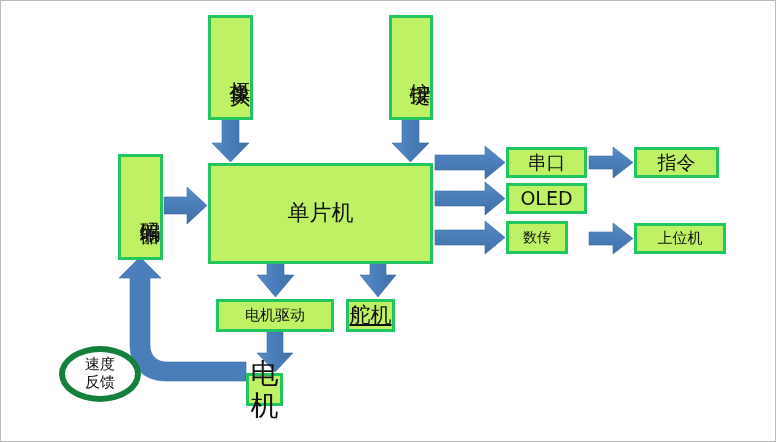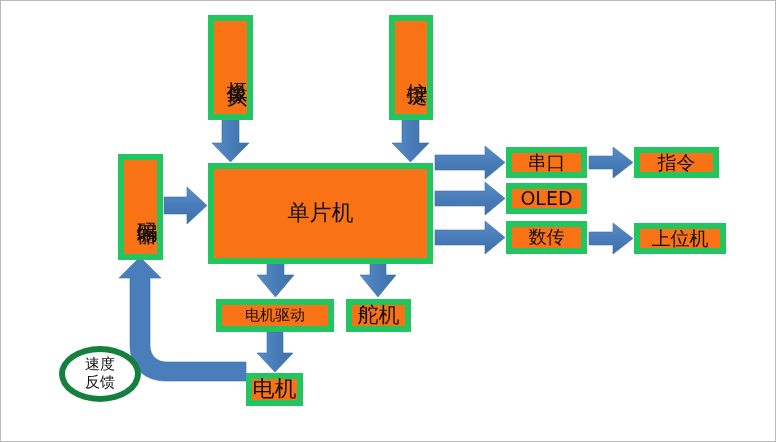--- a/index.html
+++ b/index.html
@@ -23,22 +23,22 @@
     position: absolute;
     left: 0;
     top: 0;
     width: 776px;
     height: 442px;
     pointer-events: none;
   }
   .node {
     position: absolute;
     box-sizing: border-box;
-    background: #f97316;
-    border: 6px solid #22c55e;
+    background: #bef264;
+    border: 3px solid #22c55e;
     display: flex;
     align-items: center;
     justify-content: center;
     text-align: center;
     color: #111111;
     line-height: 1.12;
     z-index: 3;
   }
   .node .lbl {
     display: block;
@@ -65,26 +65,26 @@
     line-height: 1.18;
   }
 
   
   #n-camera   { left:207px; top:14px;  width:45px;  height:105px; font-size:21px; }
   #n-button   { left:388px; top:14px;  width:44px;  height:105px; font-size:21px; }
   #n-encoder  { left:117px; top:153px; width:45px;  height:106px; font-size:21px; }
   #n-mcu      { left:207px; top:162px; width:225px; height:101px;  font-size:22px; }
   #n-uart     { left:505px; top:146px; width:81px;  height:31px;  font-size:19px; }
   #n-oled     { left:505px; top:182px; width:81px;  height:31px;  font-size:19px; }
-  #n-datalink { left:505px; top:220px; width:81px;  height:33px;  font-size:18px; }
+  #n-datalink { left:505px; top:220px; width:62px;  height:33px;  font-size:14px; }
   #n-command  { left:633px; top:146px; width:85px;  height:31px;  font-size:19px; }
-  #n-host     { left:633px; top:222px; width:92px;  height:31px;  font-size:19px; }
+  #n-host     { left:633px; top:222px; width:92px;  height:31px;  font-size:15px; }
   #n-driver   { left:215px; top:298px; width:118px; height:33px;  font-size:15px; }
-  #n-servo    { left:345px; top:298px; width:65px;  height:33px;  font-size:21px; }
-  #n-motor    { left:245px; top:372px; width:57px;  height:33px;  font-size:22px; }
+  #n-servo    { left:345px; top:298px; width:49px;  height:33px;  font-size:21px;text-decoration:underline; }
+  #n-motor    { left:245px; top:372px; width:37px;  height:33px;  font-size:28px; }
   #n-feedback { left:58px;  top:345px; width:82px;  height:56px;  font-size:15px; }
 </style>
 </head>
 <body>
 
 <div id="canvas">
 
   <svg class="layer" viewBox="0 0 776 442" xmlns="http://www.w3.org/2000/svg">
     <defs>
       <linearGradient id="gradDown" x1="0" y1="0" x2="1" y2="0">

